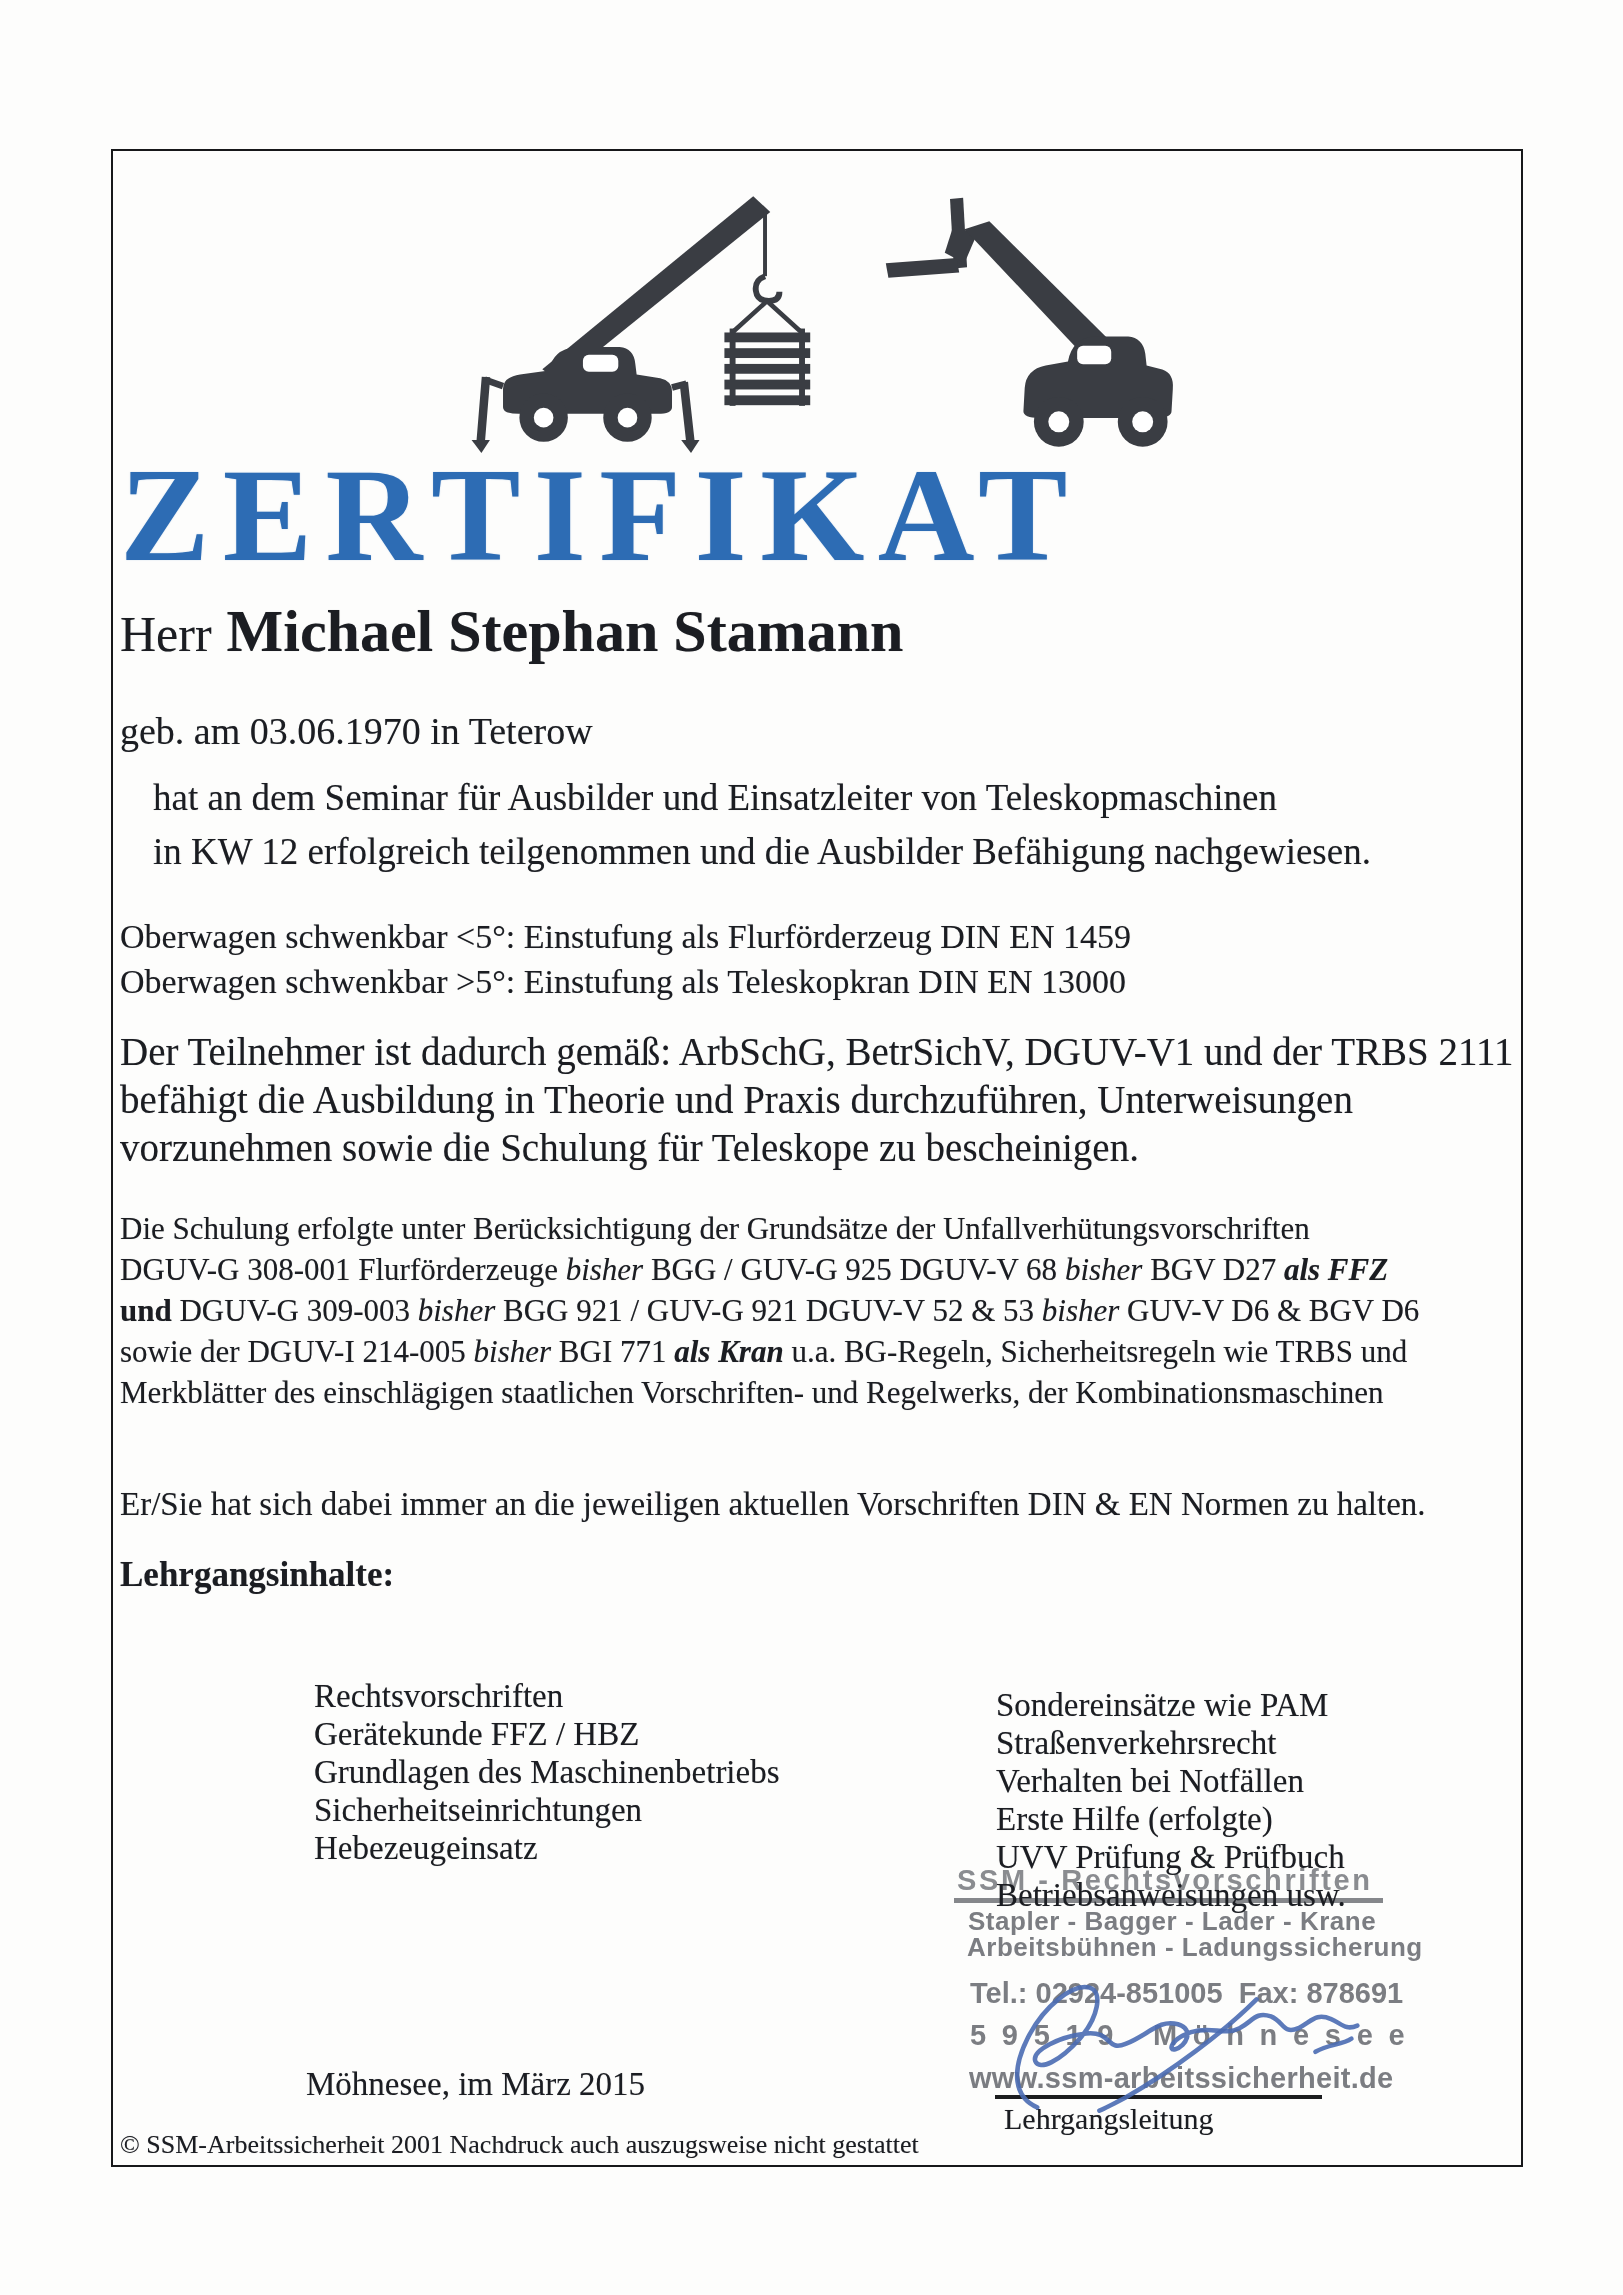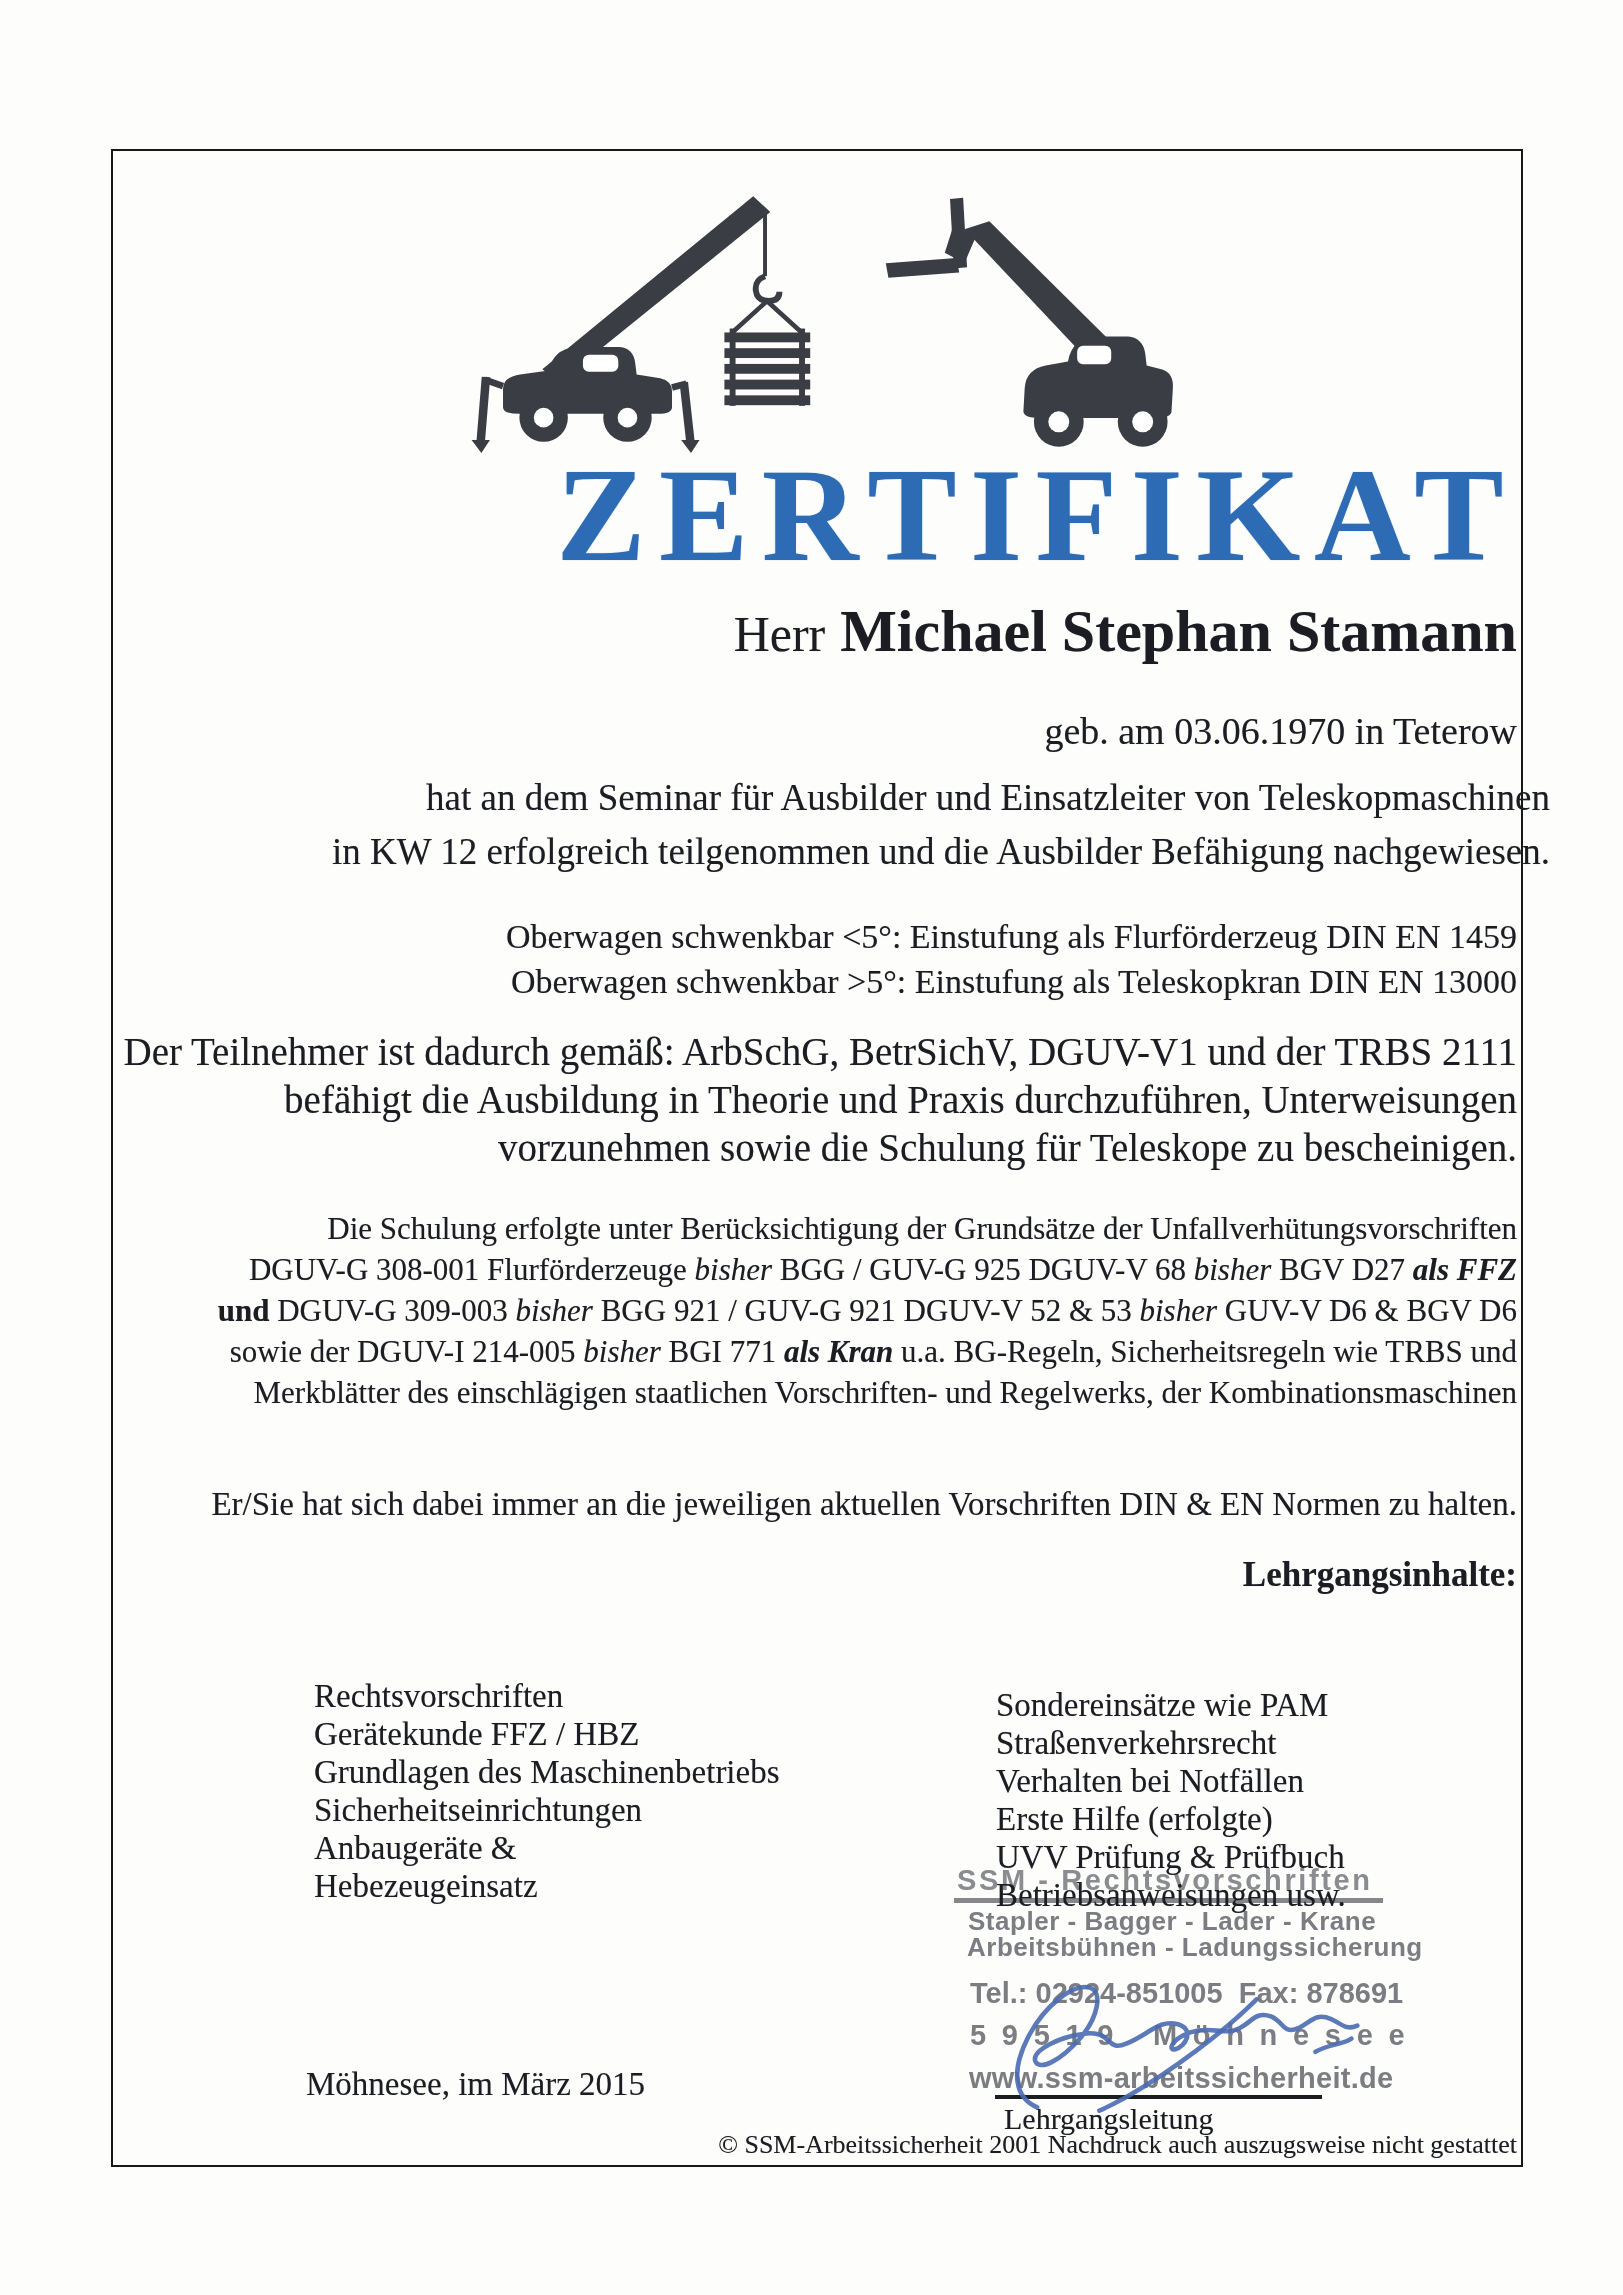--- a/index.html
+++ b/index.html
@@ -2,21 +2,21 @@
 <html style="font-size:10.5px"><head>
 <meta charset="utf-8">
 <style>
   html,body{margin:0;padding:0;}
   body{
     width:1623px;height:2295px;position:relative;background:#fdfdfc;
     font-family:"Liberation Serif","DejaVu Serif",serif;color:#1b1d22;
     overflow:hidden;
   }
   .abs{position:absolute;}
-  .centered{position:absolute;left:110px;width:1407px;text-align:right;}
+  .centered{position:absolute;left:120px;width:1407px;text-align:left;}
   .ink{text-shadow:0 0 0.7px rgba(25,28,34,.38);}
   .frame{
     position:absolute;left:111px;top:149px;width:1412px;height:2018px;
     border:2.6px solid #17181a;box-sizing:border-box;
   }
   .title{
     top:448px;font-size:134px;line-height:134px;font-weight:bold;
     letter-spacing:0.1em;color:#2d6cb4;text-shadow:0 0 1.3px rgba(45,108,180,.35);
   }
   .name-line{top:601px;font-size:60px;line-height:60px;}
@@ -129,21 +129,20 @@
 
 <div class="centered ersie ink">Er/Sie hat sich dabei immer an die jeweiligen aktuellen Vorschriften DIN &amp; EN Normen zu halten.</div>
 
 <div class="centered contents-heading ink">Lehrgangsinhalte:</div>
 
 <div class="col col-left ink">
   <div>Rechtsvorschriften</div>
   <div>Gerätekunde FFZ / HBZ</div>
   <div>Grundlagen des Maschinenbetriebs</div>
   <div>Sicherheitseinrichtungen</div>
-  <div>Anbaugeräte &amp;</div>
   <div>Hebezeugeinsatz</div>
 </div>
 
 <div class="col col-right ink">
   <div>Sondereinsätze wie PAM</div>
   <div>Straßenverkehrsrecht</div>
   <div>Verhalten bei Notfällen</div>
   <div>Erste Hilfe (erfolgte)</div>
   <div>UVV Prüfung &amp; Prüfbuch</div>
   <div>Betriebsanweisungen usw.</div>

